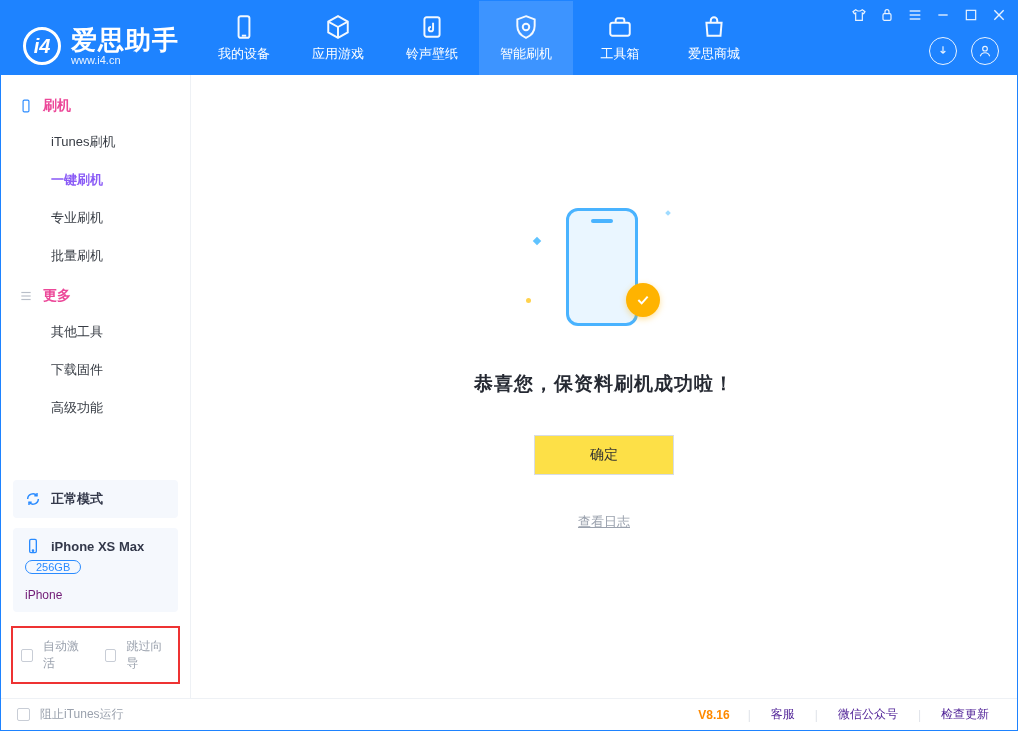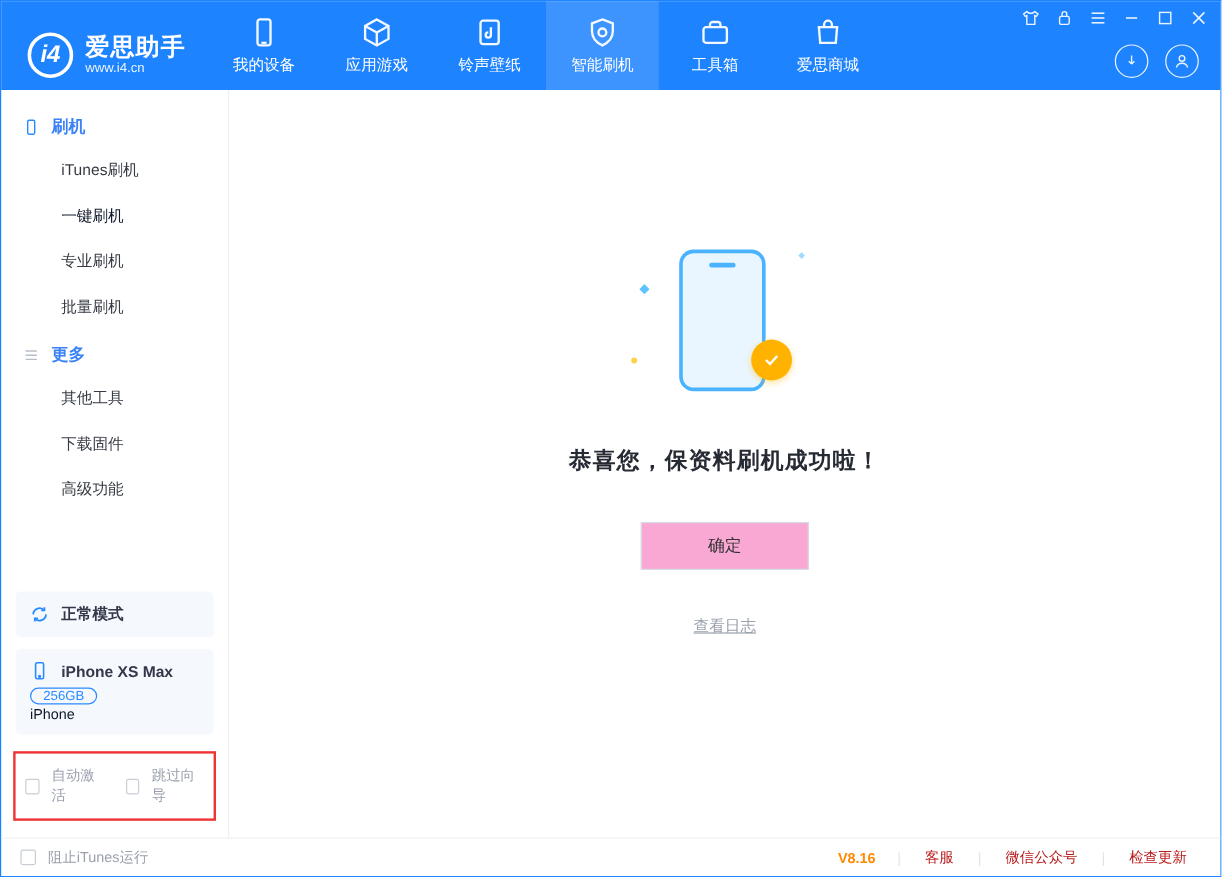--- a/index.html
+++ b/index.html
@@ -4,68 +4,68 @@
 <style>
 * { margin: 0; padding: 0; box-sizing: border-box; font-family: "Microsoft YaHei", Arial, sans-serif; }
 body { background: #fff; display: flex; align-items: center; justify-content: center; }
 .window { width: 1018px; height: 731px; border: 1px solid #1e83ff; background: #fff; display: flex; flex-direction: column; }
 
 
 .titlebar { height: 74px; background: linear-gradient(#1e83ff,#1e83ff); display: flex; align-items: stretch; color: #fff; }
 .logo { display: flex; align-items: center; padding: 16px 18px 0 22px; gap: 10px; }
 .logo-disc { width: 38px; height: 38px; border: 3px solid #fff; border-radius: 50%; display:flex; align-items:center; justify-content:center; font-weight:900; font-size:20px; font-style:italic; }
 .logo-txt { display:flex; flex-direction:column; line-height:1.1; }
-.logo-txt .t1 { font-size:20px; font-weight:700; letter-spacing:1px; }
+.logo-txt .t1 { font-size:26px; font-weight:700; letter-spacing:1px; }
 .logo-txt .t2 { font-size:11px; opacity:.9; }
 .tabs { display:flex; }
 .tab { width: 94px; display:flex; flex-direction:column; align-items:center; justify-content:center; gap:5px; font-size:13px; cursor:pointer; }
 .tab.active { background: rgba(255,255,255,.14); }
 .tab .ticon { width:26px; height:26px; opacity:.95; }
 .titlebar-spacer { flex:1; }
 .sysbtns { display:flex; align-items:flex-start; padding:6px 10px 0 0; gap:12px; }
 .sysbtn { width:16px; height:16px; opacity:.9; }
 .userbtns { display:flex; align-items:flex-end; padding:0 18px 10px 0; gap:14px; }
 .circbtn { width:28px; height:28px; border:1.5px solid #fff; border-radius:50%; display:flex; align-items:center; justify-content:center; opacity:.9; }
 .titlebar-right { display:flex; flex-direction:column; justify-content:space-between; align-items:flex-end; }
 
 
 .body { flex:1; display:flex; }
 .sidebar { width: 190px; border-right:1px solid #eef1f5; display:flex; flex-direction:column; }
 .side-scroll { flex:1; padding-top:10px; }
-.side-h { display:flex; align-items:center; gap:10px; padding:12px 16px 8px 18px; color:#3b82f6; font-size:14px; font-weight:600; }
+.side-h { display:flex; align-items:center; gap:10px; padding:12px 16px 8px 18px; color:#ec4899; font-size:14px; font-weight:600; }
 .side-h .hicon { width:14px; height:14px; }
 .side-item { padding:10px 16px 10px 50px; font-size:13px; color:#373c44; cursor:pointer; }
-.side-item.active { color:#0f172a; }
+.side-item.active { color:#8b5cf6;font-weight:bold; }
 .side-boxes { padding:8px 12px; display:flex; flex-direction:column; gap:10px; }
 .side-card { background:#f5f8fd; border-radius:4px; padding:10px 12px; font-size:13px; color:#33384a; }
 .side-card .row1 { display:flex; align-items:center; gap:10px; font-weight:600; }
 .pill { display:inline-block; border:1px solid #2a8bff; color:#2a8bff; border-radius:999px; padding:0 10px; font-size:11px; margin-top:6px; }
-.sub { color:#0f172a; font-size:12px; margin-top:1px; }
+.sub { color:#701a75; font-size:12px; margin-top:14px; }
 .side-checks { border:2px solid #e33; margin:6px 10px 14px 10px; padding:10px 8px; display:flex; gap:18px; font-size:12px; color:#9aa1ad; }
 .chk { display:flex; align-items:center; gap:10px; }
 .chkbox { width:13px; height:13px; border:1px solid #c8cdd6; border-radius:2px; background:#fff; }
 
 
 .main { flex:1; display:flex; flex-direction:column; align-items:center; justify-content:center; gap:38px; padding-bottom:40px; }
 .success-ill { width:120px; height:130px; position:relative; }
 .phone { position:absolute; left:22px; top:5px; width:72px; height:118px; border:3px solid #49b3ff; border-radius:12px; background:#eaf6ff; }
 .phone:before { content:""; position:absolute; top:8px; left:50%; transform:translateX(-50%); width:22px; height:4px; background:#49b3ff; border-radius:3px; }
 .badge { position:absolute; right:4px; bottom:16px; width:34px; height:34px; background:#ffb300; border-radius:50%; display:flex; align-items:center; justify-content:center; box-shadow:0 2px 6px rgba(255,179,0,.4); }
 .spark { position:absolute; background:#5fc3ff; }
 .s1 { width:6px; height:6px; transform:rotate(45deg); left:-10px; top:35px; }
 .s2 { width:4px; height:4px; transform:rotate(45deg); right:-6px; top:8px; opacity:.6; }
 .s3 { width:5px; height:5px; border-radius:50%; left:-18px; bottom:30px; background:#ffd24d; }
 .msg { font-size:19px; font-weight:700; color:#262a33; letter-spacing:1px; }
-.okbtn { width:140px; height:40px; border:1px solid #d7dce4; background:#f9a8d4; font-size:14px; color:#333; cursor:pointer; }
+.okbtn { width:140px; height:40px; border:1px solid #d7dce4; background:#fde047; font-size:14px; color:#333; cursor:pointer; }
 .loglink { font-size:13px; color:#9aa1ad; text-decoration:underline; cursor:pointer; }
 
 
 .footer { height:32px; border-top:1px solid #eef1f5; display:flex; align-items:center; padding:0 16px; font-size:12px; color:#9aa1ad; gap:8px; }
 .footer .spacer { flex:1; }
-.flink { color:#b91c1c; padding:0 12px;font-family:Liberation Serif, serif; }
+.flink { color:#4c1d95; padding:0 12px;font-family:Liberation Serif, serif; }
 .fdiv { color:#e0e4ea; }
 .ver { color:#ff8a00; font-weight:600; padding-right:10px; }
 </style>
 </head>
 <body>
 
 <div class="window">
 
   <div class="titlebar">
     <div class="logo">

